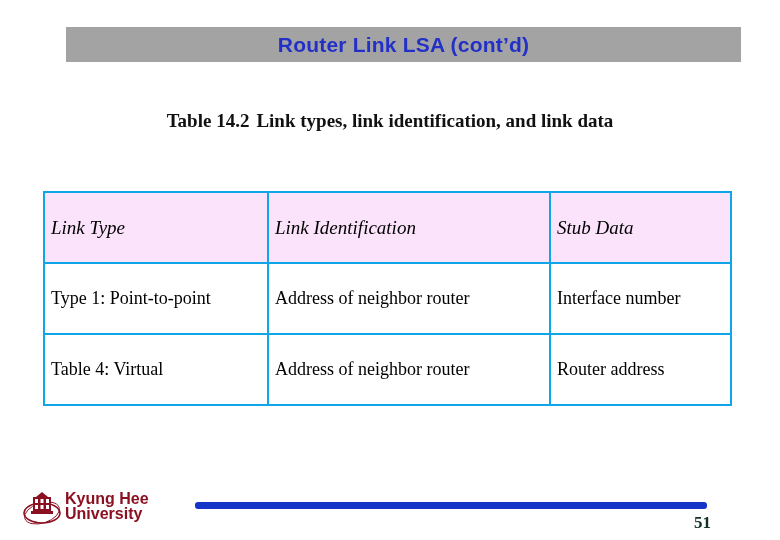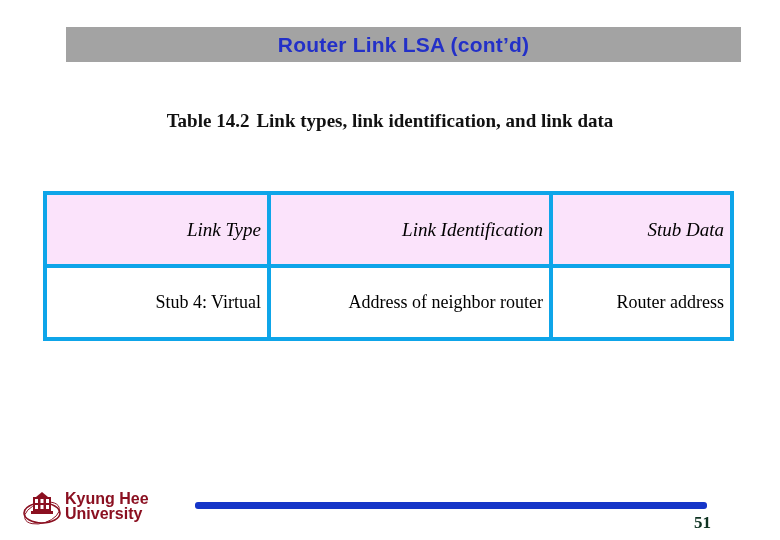--- a/index.html
+++ b/index.html
@@ -60,24 +60,24 @@
     width: 687px;
     border-collapse: collapse;
     table-layout: fixed;
   }
   #link-table col.c1 { width: 224px; }
   #link-table col.c2 { width: 282px; }
   #link-table col.c3 { width: 181px; }
 
   #link-table th,
   #link-table td {
-    border: 4px solid #0ea5e9;
+    border: 2px solid #0ea5e9;
     height: 37px;
     padding: 16px 6px;
-    text-align: right;
+    text-align: left;
     vertical-align: middle;
     color: #000000;
     background: #ffffff;
   }
   #link-table thead th {
     background: #fbe3fb;
     font-style: italic;
     font-weight: normal;
     font-size: 19px;
   }
@@ -144,21 +144,26 @@
     </colgroup>
   <thead>
     <tr>
       <th>Link Type</th>
       <th>Link Identification</th>
       <th>Stub Data</th>
     </tr>
   </thead>
   <tbody>
     <tr>
-      <td>Stub 4: Virtual</td>
+      <td>Type 1: Point-to-point</td>
+      <td>Address of neighbor router</td>
+      <td>Interface number</td>
+    </tr>
+    <tr>
+      <td>Table 4: Virtual</td>
       <td>Address of neighbor router</td>
       <td>Router address</td>
     </tr>
   </tbody>
 </table>
 
 <div id="footer-logo">
   <svg width="40" height="40" viewBox="0 0 40 40" aria-hidden="true">
     <ellipse cx="20" cy="24" rx="18" ry="10" fill="none" stroke="#8b1021" stroke-width="1.6"></ellipse>
     <ellipse cx="20" cy="24" rx="18" ry="10" fill="none" stroke="#8b1021" stroke-width="0.9" transform="rotate(-18 20 24)"></ellipse>

